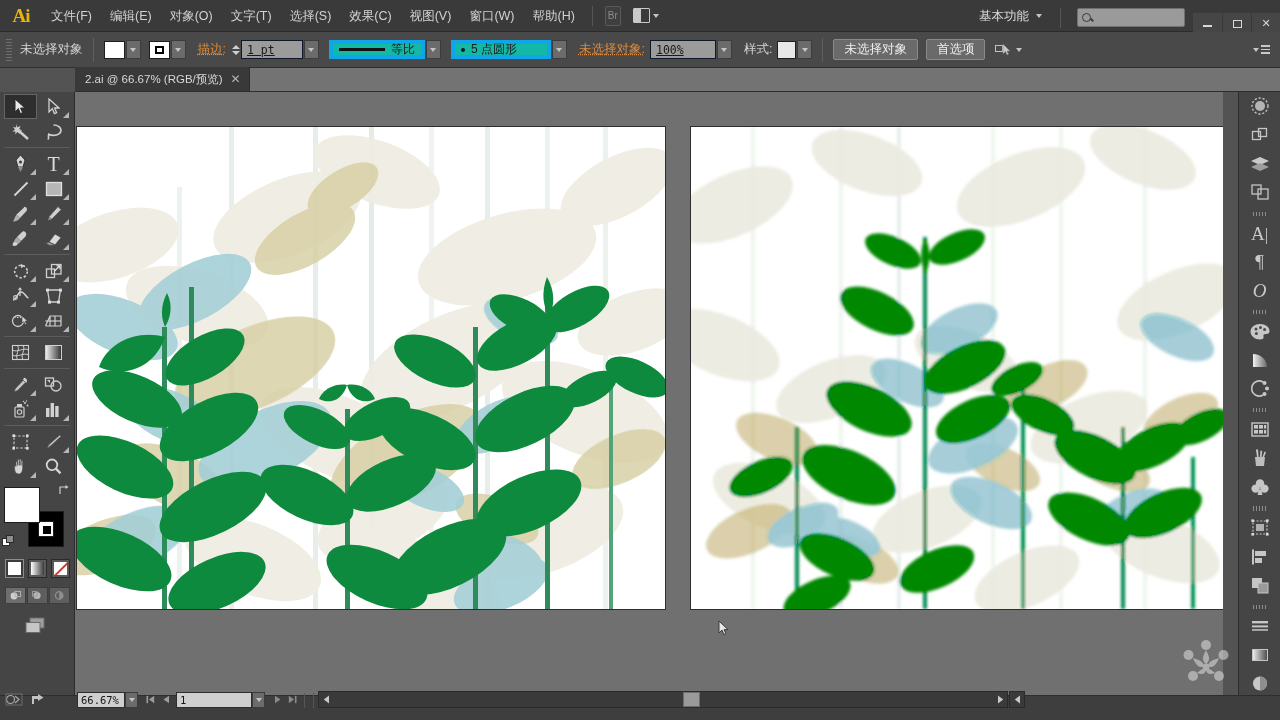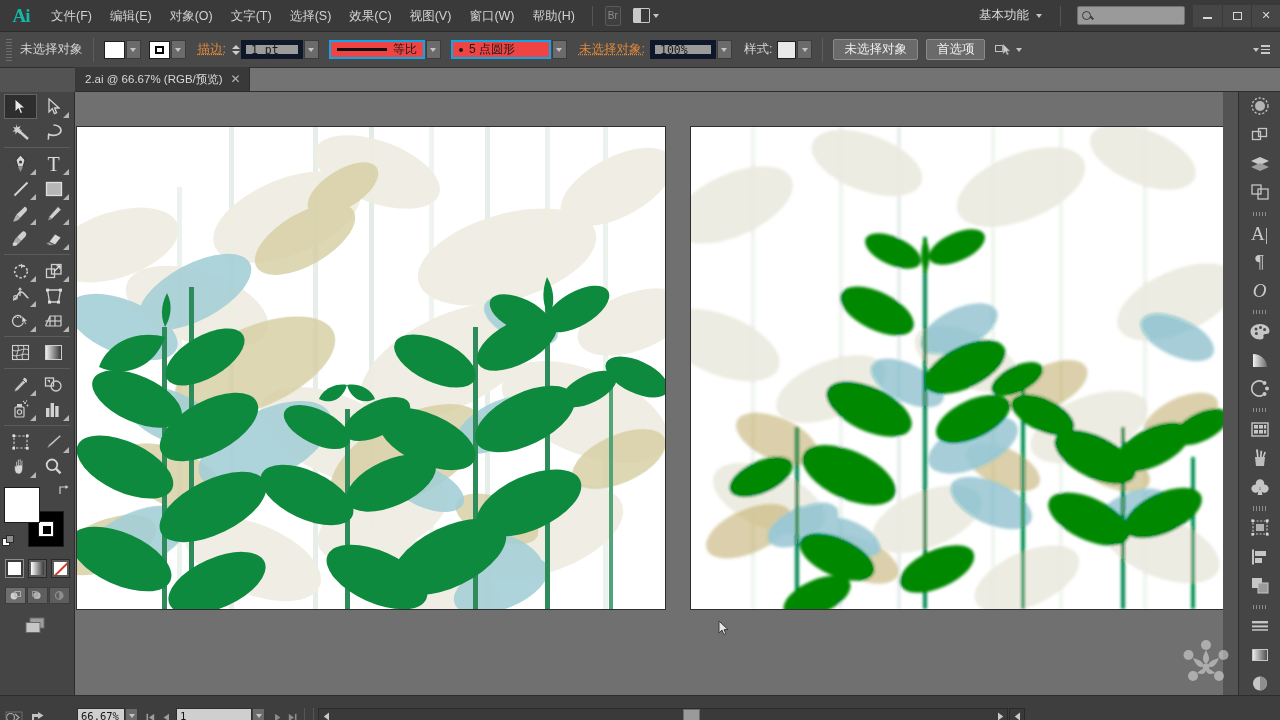--- a/index.html
+++ b/index.html
@@ -14,21 +14,21 @@
 
   
   .menubar {
     position: absolute; left: 0; top: 0; width: 1280px; height: 32px;
     background: #3a3a3a;
     display: flex; align-items: center;
     border-bottom: 1px solid #2b2b2b;
   }
   .ai-logo {
     width: 42px; height: 32px; display: flex; align-items: center; justify-content: center;
-    color: #14b8a6; font-weight: bold; font-size: 19px;
+    color: #eab308; font-weight: bold; font-size: 19px;
     font-family: "Liberation Serif", "DejaVu Serif", serif;
     letter-spacing: -1px;
   }
   .menu-item {
     padding: 0 9px; height: 32px; line-height: 32px;
     color: #d2d2d2; font-size: 12.5px; white-space: nowrap; cursor: default;
   }
   .mb-sep { width: 1px; height: 20px; background: #555; margin: 0 8px; }
   .br-btn {
     width: 16px; height: 20px; border: 1px solid #5a5a5a; border-radius: 2px;
@@ -40,21 +40,21 @@
     color: #cfcfcf; font-size: 11px;
   }
   .arrange-ico {
     width: 17px; height: 15px; border: 1.5px solid #c9c9c9; border-radius: 1px;
     display: flex;
   }
   .arrange-ico i { display: block; width: 50%; height: 100%; border-right: 1.5px solid #c9c9c9; background: #c9c9c9; }
   .arrange-ico i:last-child { border-right: none; background: transparent; }
   .caret { width: 0; height: 0; border-left: 4px solid transparent; border-right: 4px solid transparent; border-top: 4.5px solid #c4c4c4; }
   .caret.sm { border-left-width: 3.5px; border-right-width: 3.5px; border-top-width: 4px; }
-  .mb-right { margin-left: auto; display: flex; align-items: center; height: 16px; }
+  .mb-right { margin-left: auto; display: flex; align-items: flex-start; height: 16px; }
   .workspace-sel { color: #dcdcdc; font-size: 12.5px; display: flex; align-items: center; gap: 7px; padding: 0 10px; }
   .search-box {
     width: 108px; height: 19px; background: #9a9a9a; border: 1px solid #707070; border-radius: 2px;
     display: flex; align-items: center; padding: 0 4px; margin: 0 8px;
   }
   .mag {
     width: 9px; height: 9px; border: 1.6px solid #3a3a3a; border-radius: 50%;
     position: relative; flex: none;
   }
   .mag::after { content:""; position: absolute; width: 4px; height: 1.6px; background: #3a3a3a; transform: rotate(45deg); right: -4px; bottom: 0px; }
@@ -84,29 +84,30 @@
     width: 21px; height: 18px; background: #fff; border: 1px solid #1e1e1e;
     display: flex; align-items: center; justify-content: center;
   }
   .swatch-stroke i { width: 9px; height: 8px; border: 2.5px solid #000; display: block; }
   .swatch-style { width: 19px; height: 18px; background: #e8e8e8; border: 1px solid #1e1e1e; }
   .dd-btn {
     width: 15px; height: 19px; background: #6b6b6b; border: 1px solid #3c3c3c;
     display: flex; align-items: center; justify-content: center; margin-left: 1px;
   }
   .num-field {
-    height: 19px; background: #9b9b9b; border: 5px solid #0f172a; color: #1b1b1b;
+    height: 19px; background: #9b9b9b; border: 1px solid #0f172a; color: #1b1b1b;
     font-size: 11.5px; display: flex; align-items: center; padding: 0 5px;
     font-family: "DejaVu Sans Mono", "Liberation Mono", monospace;
+    text-decoration: underline;
   }
   .spinner { display: flex; flex-direction: column; justify-content: center; gap: 2px; margin-right: 1px; }
   .spin-up { width: 0; height: 0; border-left: 4px solid transparent; border-right: 4px solid transparent; border-bottom: 4px solid #cfcfcf; }
   .spin-dn { width: 0; height: 0; border-left: 4px solid transparent; border-right: 4px solid transparent; border-top: 4px solid #cfcfcf; }
   .combo-light {
-    height: 19px; background: #ef4444; border: 2px solid #0ea5e9; color: #1b1b1b;
+    height: 19px; background: #14b8a6; border: 4px solid #0ea5e9; color: #1b1b1b;
     font-size: 12px; display: flex; align-items: center; gap: 6px; padding: 0 6px; white-space: nowrap;
   }
   .profile-line { width: 62px; height: 3px; background: #111; }
   .cap-dot { width: 4px; height: 4px; background: #1b1b1b; border-radius: 50%; }
   .btn-gray {
     height: 21px; background: #6a6a6a; border: 1px solid #8a8a8a; border-radius: 2px;
     color: #efefef; font-size: 12.5px; display: flex; align-items: center; padding: 0 10px; white-space: nowrap;
   }
   .cb-right { margin-left: auto; display: flex; align-items: center; gap: 6px; padding-right: 4px; }
   .panel-menu-ico { display: flex; align-items: center; gap: 2px; }
@@ -179,21 +180,21 @@
     position: absolute; right: 0; top: 92px; width: 15px; height: 606px;
     background: #3e3e3e; border-left: 1px solid #2d2d2d;
   }
   .sb-arrow { display: flex; align-items: center; justify-content: center; }
   .sb-thumb { position: absolute; background: #9a9a9a; border: 1px solid #6d6d6d; }
 
   
   .statusbar {
     position: absolute; left: 0; bottom: 0; width: 1280px; height: 22px;
     background: #3e3e3e; border-top: 1px solid #2d2d2d;
-    display: flex; align-items: flex-start; padding: 12px 2px;
+    display: flex; align-items: flex-end; padding: 12px 2px;
   }
   .sb-ico { width: 24px; height: 18px; display: flex; align-items: center; justify-content: center; color: #b6b6b6; }
   .sb-field {
     height: 16px; background: #cfcfcf; border: 1px solid #2e2e2e; color: #161616;
     font-size: 10.5px; display: flex; align-items: center; padding: 0 3px;
     font-family: "DejaVu Sans Mono", "Liberation Mono", monospace;
   }
   .sb-dd { width: 13px; height: 16px; background: #6b6b6b; border: 1px solid #3c3c3c; display:flex; align-items:center; justify-content:center; }
   .sb-nav { width: 15px; height: 18px; display:flex; align-items:center; justify-content:center; color: #8f8f8f; font-size: 9px; }
   .sb-status-text { flex: 1; text-align: center; color: #dcdcdc; font-size: 12px; }

